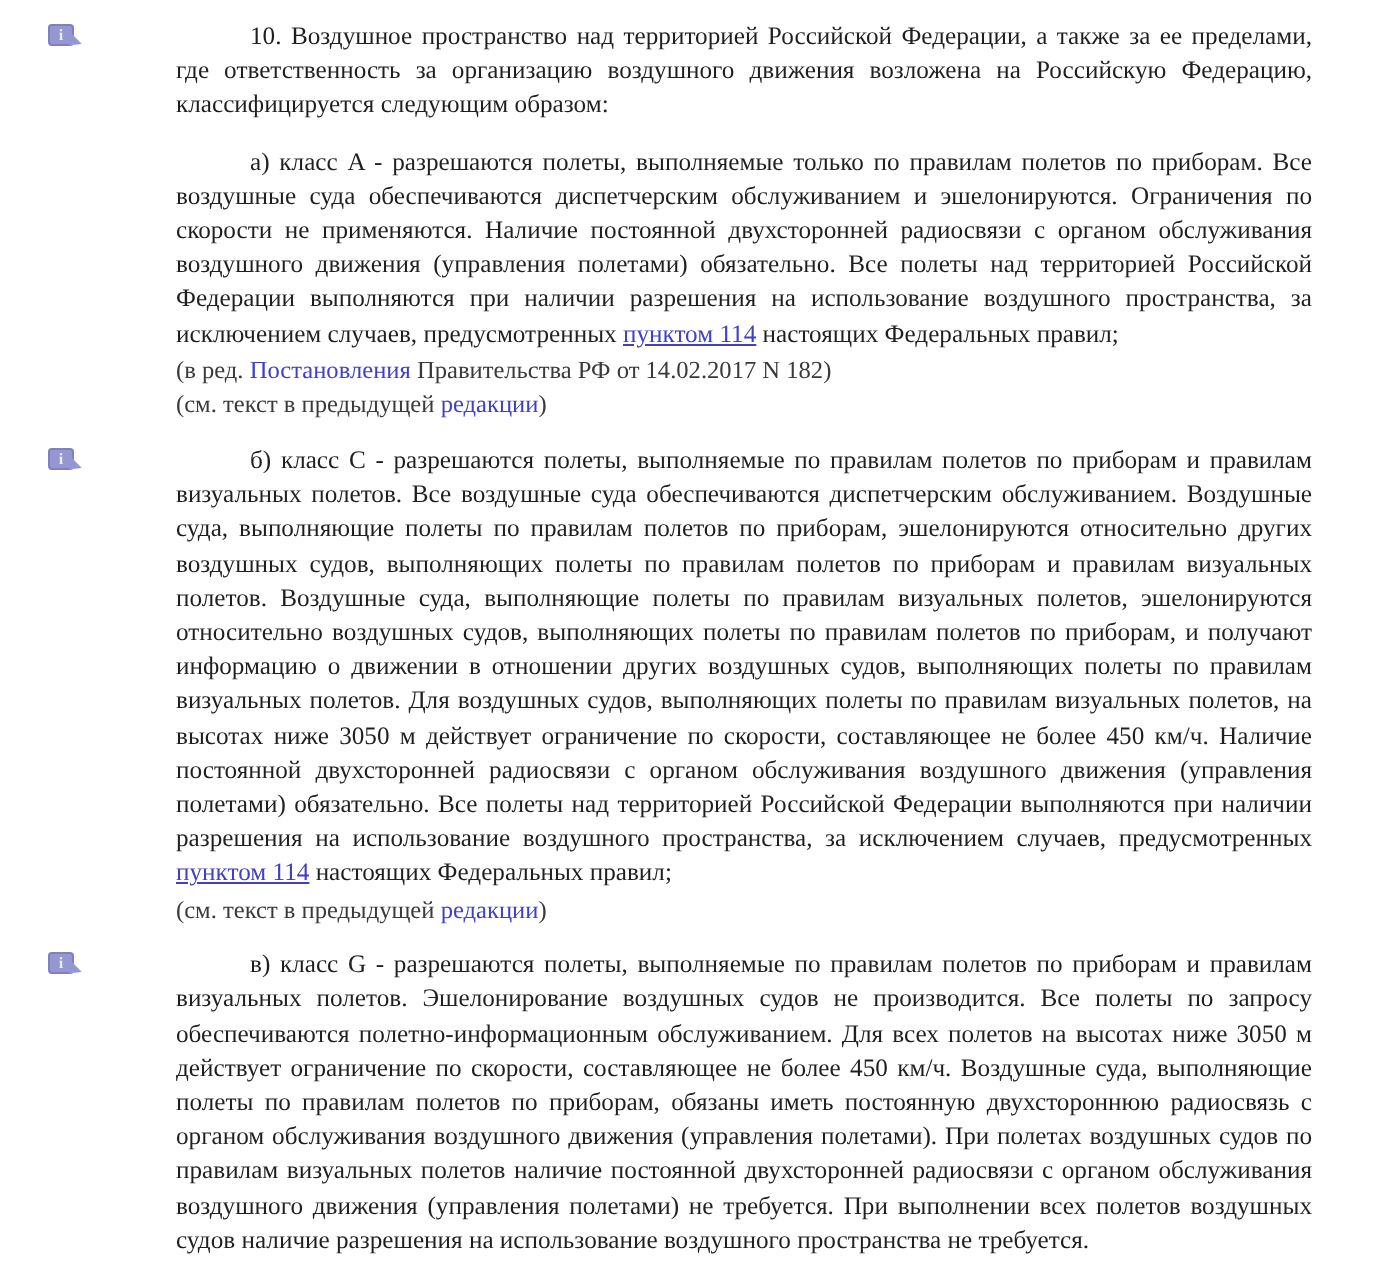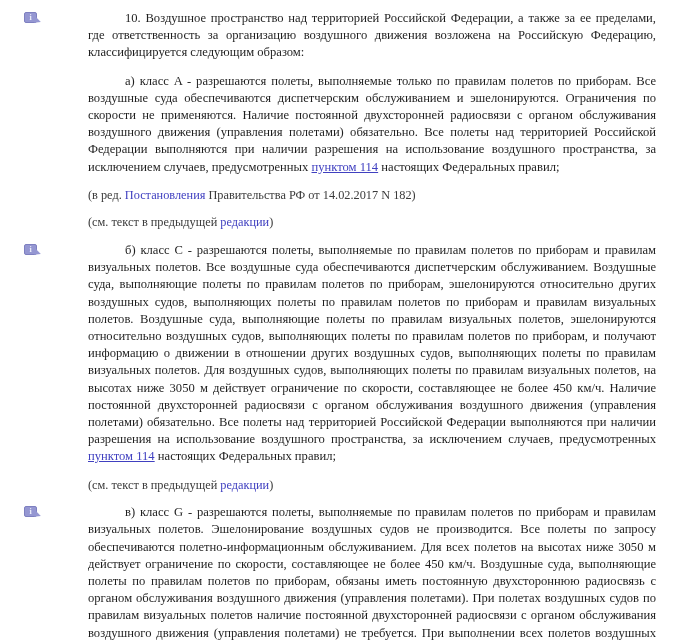--- a/index.html
+++ b/index.html
@@ -22,21 +22,21 @@
     text-indent:37px;
     color:var(--body-color);
     font-family:Liberation Serif, serif;
   }
   .meta{
     font-size:12.3px;
     line-height:15.6px;
     text-align:left;
     text-indent:0;
     color:var(--meta-color);
-    margin-top:12px;
+    margin-top:2px;
   }
   a.lnk{color:var(--link-color);text-decoration:none;cursor:pointer;}
   a.lnk.u{text-decoration:underline;}
   .note-icon{
     position:absolute;
     left:-64px;top:2px;
     width:13px;height:11px;
     background:var(--icon-bg);
     border:1px solid var(--icon-border);
     border-radius:2px;

